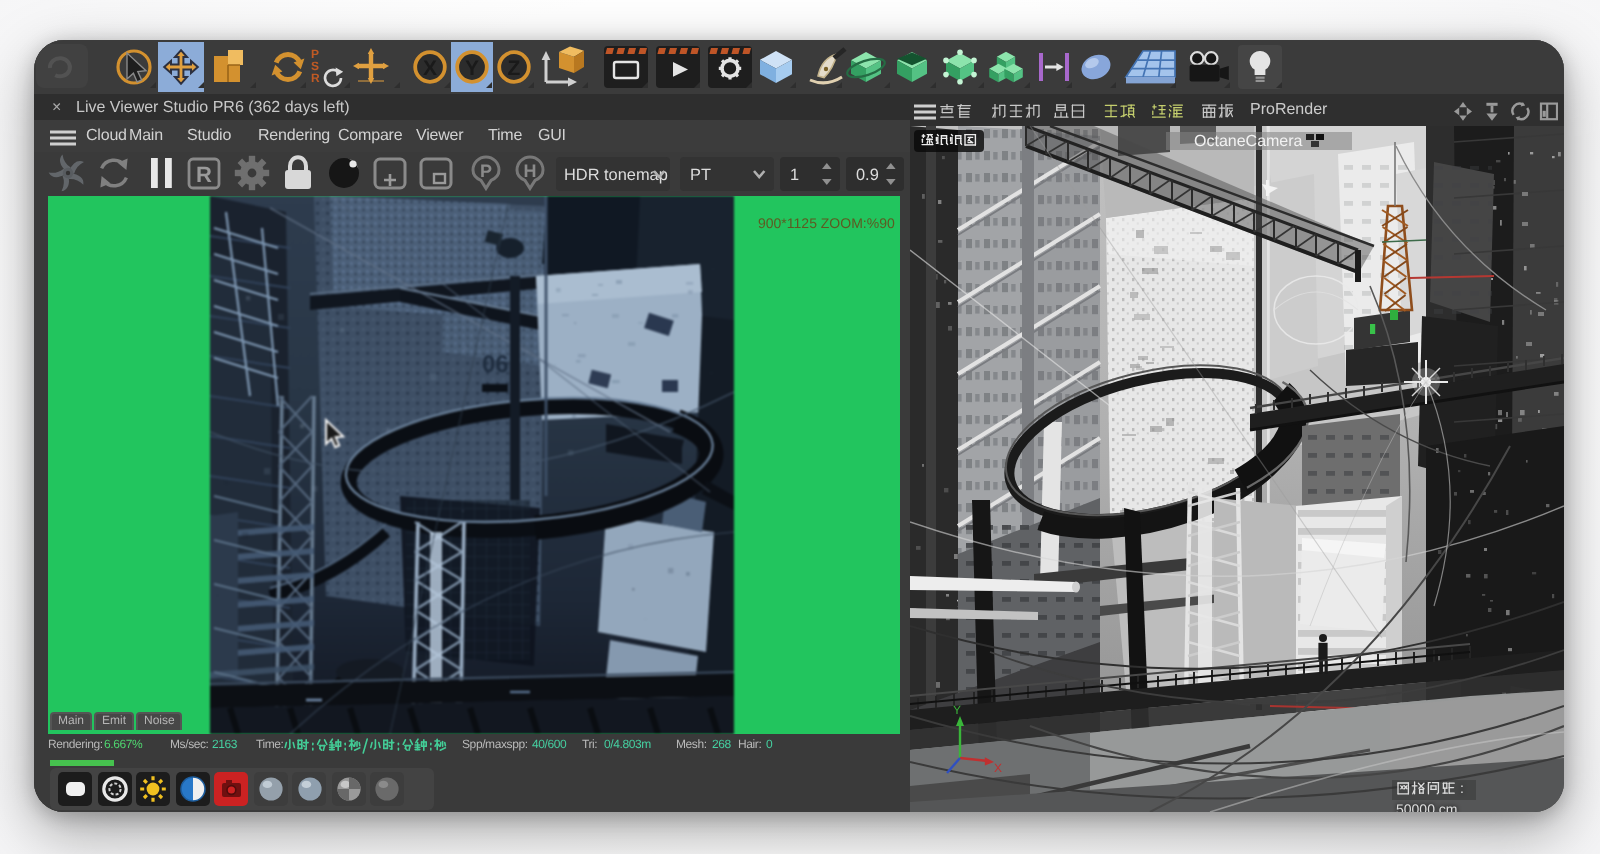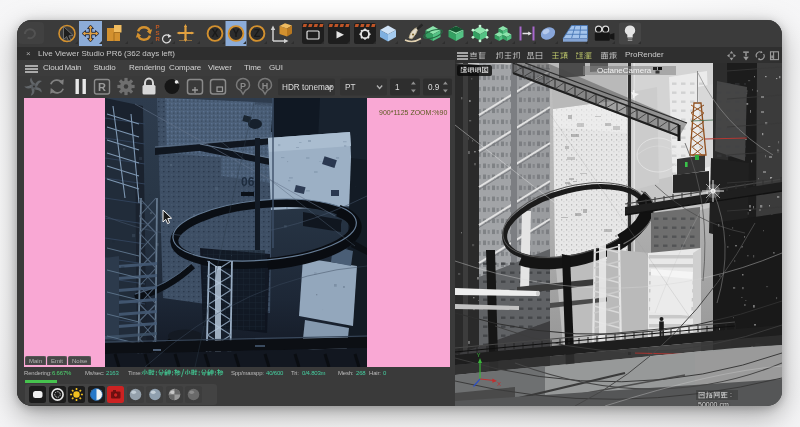--- a/index.html
+++ b/index.html
@@ -9,21 +9,21 @@
 #topbar{position:absolute;left:0;top:0;width:765px;height:27px;background:#3b3b3b;}
 #lv{position:absolute;left:0;top:27px;width:438px;height:359px;background:#3a3a3a;}
 #lvtitle{position:absolute;left:0;top:0;width:438px;height:13px;background:#2e2e2e;
  color:#c8c8c8;font-size:8px;line-height:13px;}
 #lvtitle .x{position:absolute;left:9px;top:0;color:#aaa;}
 #lvtitle .t{position:absolute;left:21px;top:0;}
 #lvmenu{position:absolute;left:0;top:13px;width:438px;height:16px;background:#3c3c3c;
  color:#d2d2d2;font-size:8px;line-height:16px;letter-spacing:-0.1px;}
 #lvmenu span{position:absolute;top:0;}
 #lvtools{position:absolute;left:0;top:29px;width:438px;height:22px;background:#3a3a3a;}
-#lvimg{position:absolute;left:7px;top:51px;width:426px;height:269px;background:#f9a8d4;overflow:hidden;}
+#lvimg{position:absolute;left:7px;top:51px;width:426px;height:269px;background:#22c55e;overflow:hidden;}
 #zoomtxt{position:absolute;left:355px;top:11px;color:#5e5a22;font-size:7px;}
 #lvtabs{position:absolute;left:8px;top:309px;height:10px;font-size:6px;color:#b5b5b5;}
 #lvtabs span{display:inline-block;background:#474747;border:1px solid #555;border-bottom:none;
  padding:0 3px;height:8px;line-height:8px;margin-right:1px;border-radius:2px 2px 0 0;}
 #lvstatus{position:absolute;left:0;top:320px;width:438px;height:13px;background:#3a3a3a;
  font-size:6px;line-height:13px;color:#b9b9b9;white-space:nowrap;letter-spacing:-0.2px;}
 #lvstatus b{font-weight:normal;color:#4fd56f;position:absolute;top:0;}
 #lvstatus i{font-style:normal;color:#45cfa0;position:absolute;top:0;}
 #lvstatus span{position:absolute;top:0;}
 #lvprog{position:absolute;left:8px;top:333px;width:32px;height:3px;background:#46c24e;}

